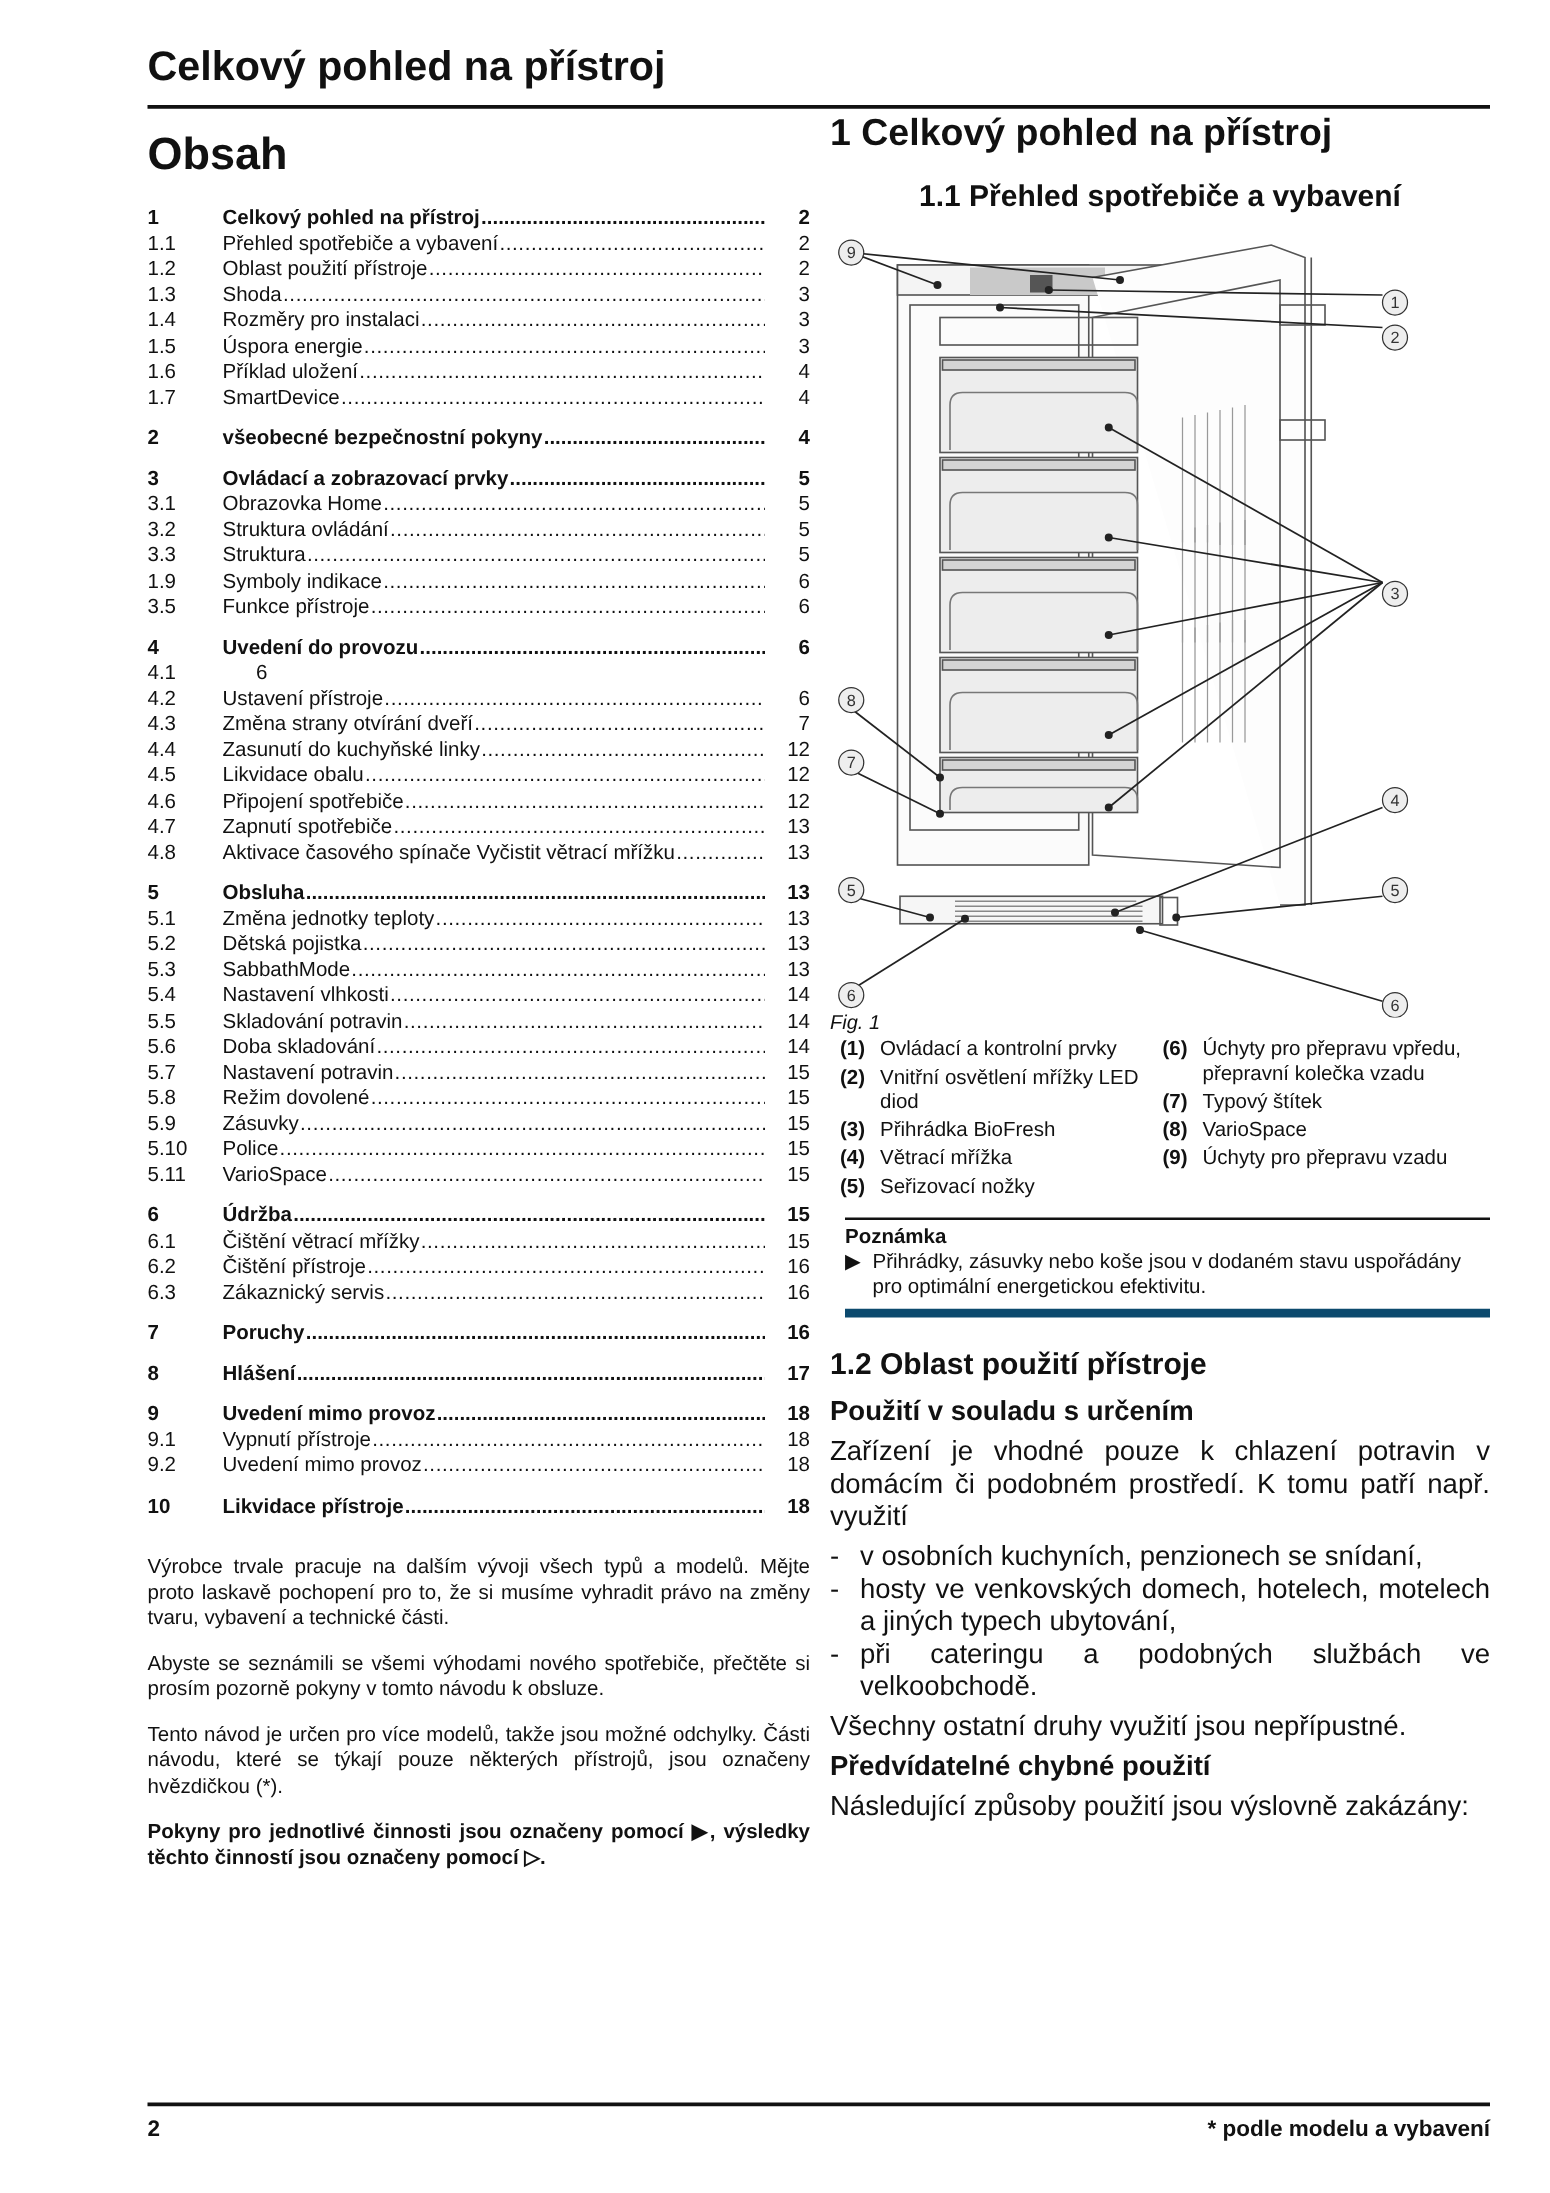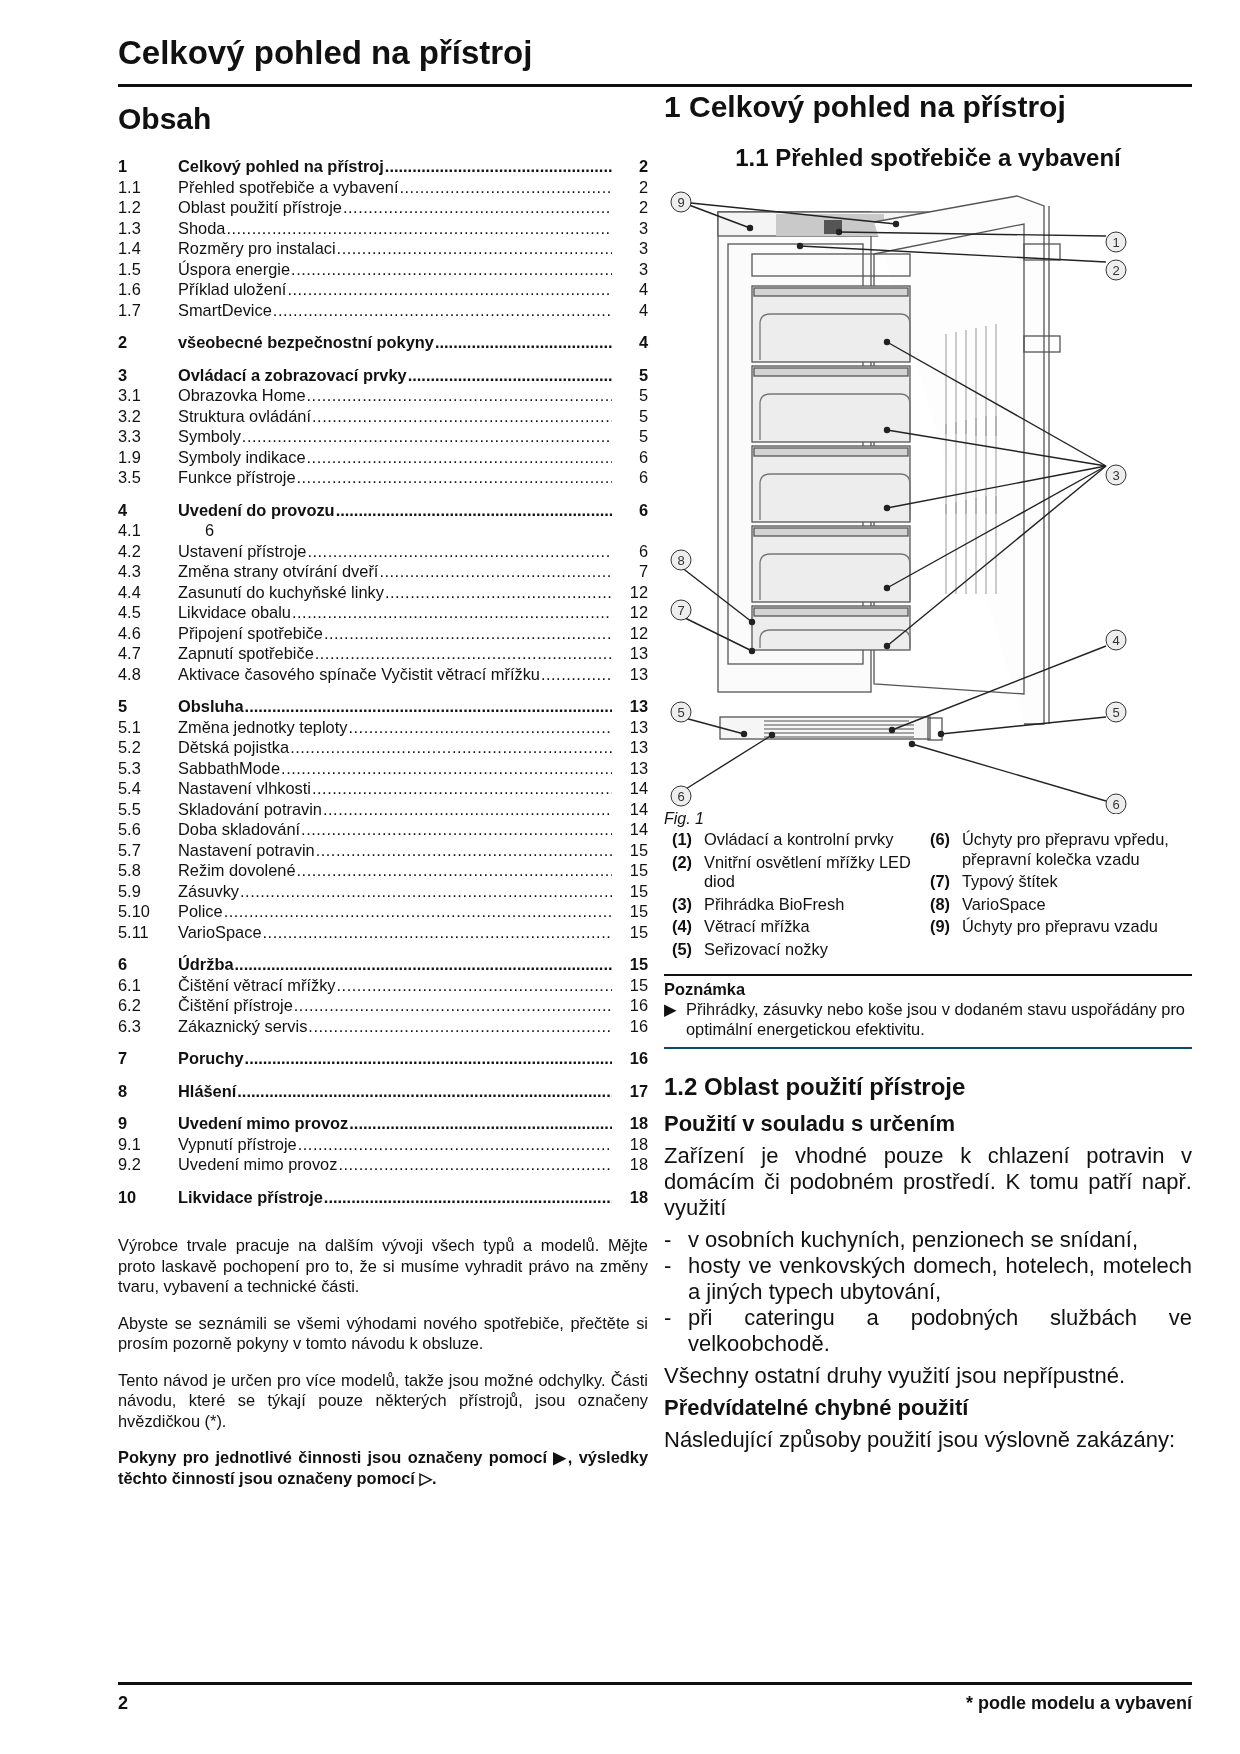--- a/index.html
+++ b/index.html
@@ -6,21 +6,21 @@
   body { width:1240px; height:1754px; position:relative; overflow:hidden;
          font-family:"Liberation Sans", sans-serif; color:#111; }
   .page-title { position:absolute; left:118px; top:34px; font-size:33px; font-weight:bold; }
   .top-rule { position:absolute; left:118px; top:84px; width:1074px; height:3px; background:#111; }
   .bottom-rule { position:absolute; left:118px; top:1682px; width:1074px; height:3px; background:#111; }
   .footer-page { position:absolute; left:118px; top:1693px; font-size:18px; font-weight:bold; }
   .footer-note { position:absolute; right:48px; top:1693px; font-size:18px; font-weight:bold; }
 
   
   .left { position:absolute; left:118px; top:100px; width:530px; }
-  .toc-title { font-size:30px; font-weight:bold; margin:2px 0 20px 0; }
+  .toc-title { font-size:36px; font-weight:bold; margin:2px 0 20px 0; }
   .toc-group { margin-bottom:12px; }
   .toc-row { display:flex; font-size:16.4px; line-height:20.5px; height:20.5px; }
   .toc-row.bold { font-weight:bold; }
   .toc-num { width:60px; flex:none; }
   .toc-label { flex:1; overflow:hidden; white-space:nowrap; }
   .toc-label span.lbl { background:#fff; padding-right:1px; }
   .toc-label::after { content:"........................................................................................................................................................................................................................"; letter-spacing:0.5px; }
   .toc-row.bold .toc-label::after { letter-spacing:0px; }
   .toc-page { width:36px; text-align:right; flex:none; }
   .intro { margin-top:28px; font-size:16.4px; line-height:20.5px; text-align:justify; }
@@ -29,21 +29,21 @@
 
   
   .right { position:absolute; left:664px; top:88px; width:528px; }
   .h1 { font-size:30px; font-weight:bold; margin:2px 0 20px 0; }
   .h2 { font-size:24px; font-weight:bold; margin:0 0 12px 0;text-align:center; }
   .figure { position:relative; width:528px; height:630px; }
   .fig-caption { font-size:16px; font-style:italic; margin-top:-4px; }
   .legend { display:grid; grid-template-columns: 258px 270px; font-size:16.4px; line-height:19.5px; margin-top:2px; }
   .legend-item { display:flex; margin-bottom:3px; }
   .legend-num { font-weight:bold; width:32px; flex:none; margin-left:8px; }
-  .note-box { border-top:2px solid #111; border-bottom:2px solid #0c4a6e; margin-top:12px; padding:4px 0 8px 0; }
+  .note-box { border-top:2px solid #111; border-bottom:7px solid #0c4a6e; margin-top:12px; padding:4px 0 8px 0;margin-left:12px; }
   .note-title { font-weight:bold; font-size:16.4px; }
   .note-text { display:flex; font-size:16.4px; line-height:20px; }
   .note-arrow { width:22px; flex:none; }
   .h2b { font-size:24px; font-weight:bold; margin:24px 0 10px 0; }
   .h3 { font-size:22px; font-weight:bold; margin:6px 0 6px 0; }
   .body-text { font-size:22px; line-height:26px; text-align:justify; margin:0 0 6px 0; }
   .usage-list { margin:0 0 6px 0; padding:0; list-style:none; }
   .usage-list li { display:flex; font-size:22px; line-height:26px; }
   .usage-list li .dash { width:24px; flex:none; }
   .usage-list li .txt { flex:1; text-align:justify; text-align-last:auto; }
@@ -117,21 +117,21 @@
           <span class="toc-label"><span class="lbl">Obrazovka Home</span></span>
           <span class="toc-page">5</span>
         </div>
         <div class="toc-row">
           <span class="toc-num">3.2</span>
           <span class="toc-label"><span class="lbl">Struktura ovládání</span></span>
           <span class="toc-page">5</span>
         </div>
         <div class="toc-row">
           <span class="toc-num">3.3</span>
-          <span class="toc-label"><span class="lbl">Symboly</span></span>
+          <span class="toc-label"><span class="lbl">Struktura</span></span>
           <span class="toc-page">5</span>
         </div>
         <div class="toc-row">
           <span class="toc-num">1.9</span>
           <span class="toc-label"><span class="lbl">Symboly indikace</span></span>
           <span class="toc-page">6</span>
         </div>
         <div class="toc-row">
           <span class="toc-num">3.5</span>
           <span class="toc-label"><span class="lbl">Funkce přístroje</span></span>

